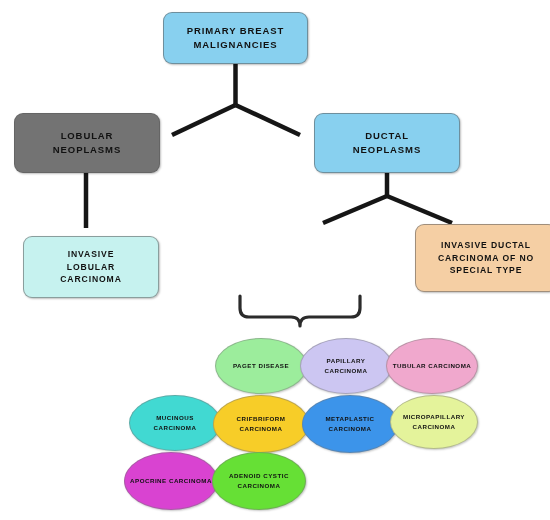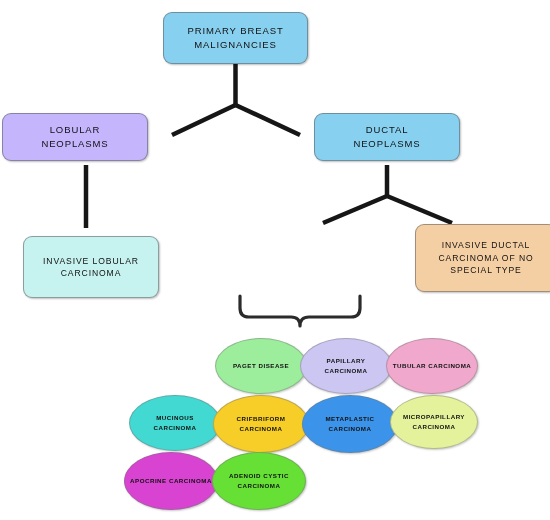--- a/index.html
+++ b/index.html
@@ -31,21 +31,21 @@
     position: absolute;
     box-sizing: border-box;
     border-radius: 9px;
     border: 1px solid rgba(90,90,90,0.55);
     box-shadow: 1px 1px 2px rgba(0,0,0,0.25);
     display: flex;
     align-items: center;
     justify-content: center;
     text-align: center;
     color: #111111;
-    font-weight: normal;
+    font-weight: bold;
     letter-spacing: 0.9px;
     line-height: 1.45;
     text-transform: uppercase;
     padding: 3px 19px;
   }
   .node-root   { font-size: 9.5px; }
   .node-level2 { font-size: 9.5px; }
   .node-level3 { font-size: 8.6px; }
 
   .ellipse-node {
@@ -96,25 +96,25 @@
              Q 300 317 309 317
              L 351 317
              Q 360 317 360 308
              L 360 296" stroke="#2b2b2b" stroke-width="3.2" fill="none" stroke-linecap="round" stroke-linejoin="round"></path>
   </svg>
 
   <div class="node-box node-root" style="left: 163px; top: 12px; width: 145px; height: 52px; background: rgb(136, 208, 239);">
     <span>PRIMARY BREAST MALIGNANCIES</span>
   </div>
 
-  <div class="node-box node-level2" style="left: 2px; top: 113px; width: 146px; height: 48px; background: #c4b5fd;">
+  <div class="node-box node-level2" style="left: 14px; top: 113px; width: 146px; height: 60px; background: #737373;">
     <span>LOBULAR NEOPLASMS</span>
   </div>
 
-  <div class="node-box node-level2" style="left: 314px; top: 113px; width: 146px; height: 48px; background: rgb(136, 208, 239);">
+  <div class="node-box node-level2" style="left: 314px; top: 113px; width: 146px; height: 60px; background: rgb(136, 208, 239);">
     <span>DUCTAL NEOPLASMS</span>
   </div>
 
   <div class="node-box node-level3" style="left: 23px; top: 236px; width: 136px; height: 62px; background: rgb(198, 242, 239);">
     <span>INVASIVE LOBULAR CARCINOMA</span>
   </div>
 
 
   <div class="node-box node-level3" style="left: 415px; top: 224px; width: 142px; height: 68px; background: rgb(245, 207, 164);">
     <span>INVASIVE DUCTAL CARCINOMA OF NO SPECIAL TYPE</span>

